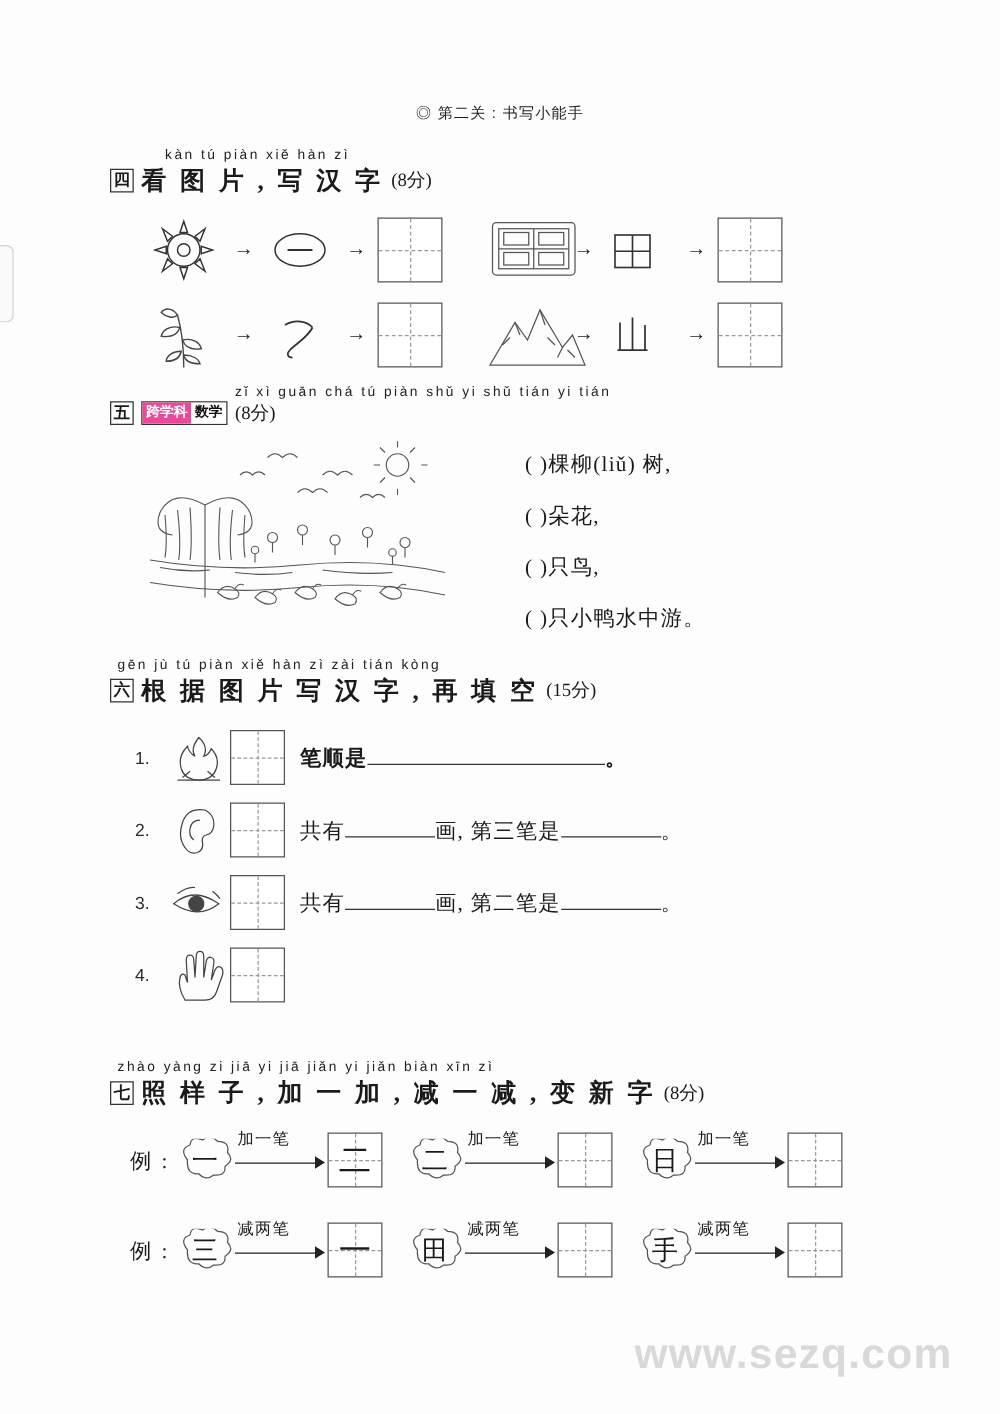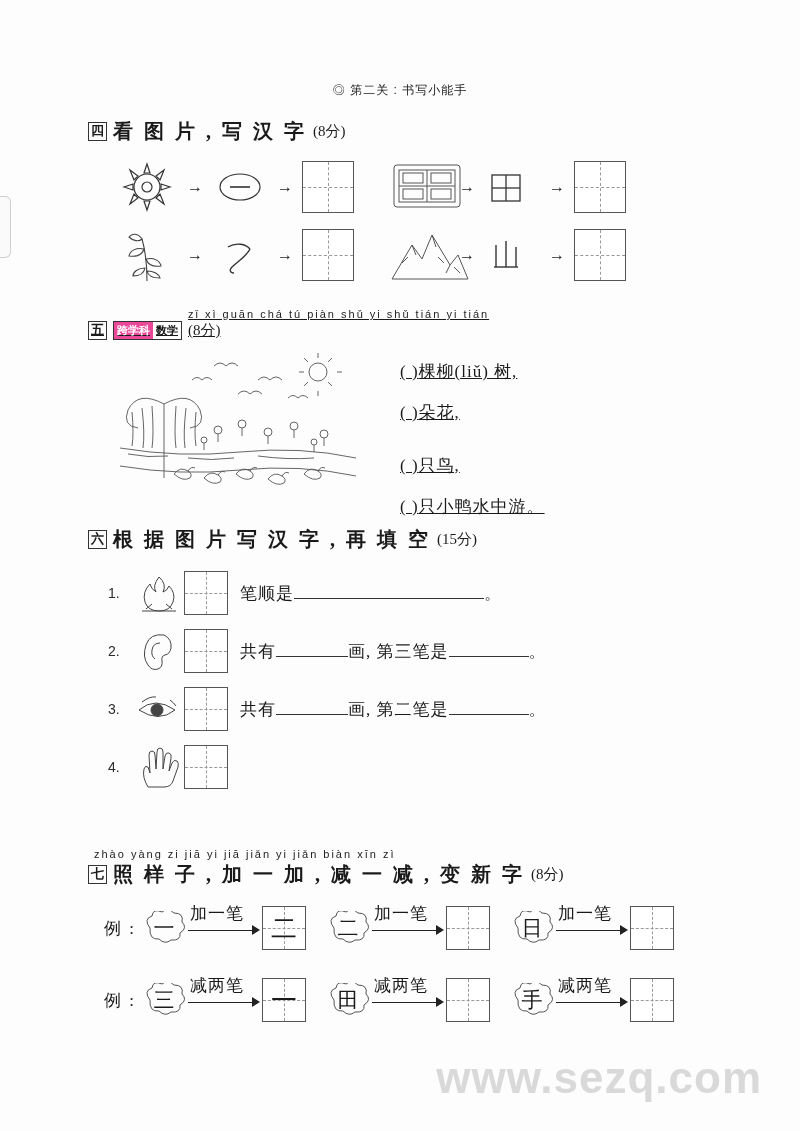--- a/index.html
+++ b/index.html
@@ -89,48 +89,49 @@
   .ul{display:inline-block;border-bottom:1px solid #333;height:17px;}
 
   
   .flower{
     width:48px;height:34px;position:relative;display:flex;
     align-items:center;justify-content:center;
   }
   .flower .ch{font-size:21px;position:relative;z-index:3;}
   .long-arrow{position:relative;width:74px;height:20px;}
   .long-arrow .lbl{
-    position:absolute;top:-16px;left:2px;font-size:17px;white-space:nowrap;letter-spacing:1px;
+    position:absolute;top:-16px;left:2px;font-size:13px;white-space:nowrap;letter-spacing:1px;
   }
   .long-arrow .line{
     position:absolute;top:12px;left:0;width:66px;height:0;border-top:1.2px solid #222;
   }
   .long-arrow .head{
     position:absolute;top:7px;left:64px;width:0;height:0;
     border-left:8px solid #222;border-top:5px solid transparent;border-bottom:5px solid transparent;
   }
   .eg{font-size:17px;letter-spacing:2px;}
 
   
   .watermark{
     position:absolute;right:38px;bottom:28px;
     font-family:"Liberation Sans", sans-serif;
-    font-size:44px;color:#d9d9d9;letter-spacing:1px;font-weight:bold;
+    font-size:34px;color:#d9d9d9;letter-spacing:1px;font-weight:bold;
   }
 </style>
 </head>
 <body>
 
 <div class="page">
 
   <div class="left-tab"></div>
 
   <div class="section-title">◎ 第二关 : 书写小能手</div>
 
   <div class="block" id="ex4" style="left:88px;top:118px;">
+    <div class="pinyin-row" style="margin-left:44px;">kàn  tú  piàn   xiě  hàn  zì</div>
     <div class="title-line">
       <span class="num-box">四</span>
       <span>看 图 片 , 写 汉 字</span>
       <span class="score">(8分)</span>
     </div>
 
     <div class="row-flex" style="margin-top:14px;margin-left:28px;gap:10px;">
 
       <div class="row-flex" style="gap:9px;">
         <span class="pic">
@@ -230,32 +231,32 @@
               <path d="M10 32 L34 32"></path>
             </g>
           </svg>
         </span>
         <span class="arrow">→</span>
         <span class="tzg"></span>
       </div>
     </div>
   </div>
 
-  <div class="block" id="ex5" style="left:88px;top:308px;text-decoration:underline;">
+  <div class="block" id="ex5" style="left:88px;top:308px;">
     <div class="pinyin-row" style="margin-left:100px;">zǐ   xì  guān chá  tú  piàn  shǔ  yi  shǔ  tián  yi  tián</div>
     <div class="title-line">
       <span class="num-box">五</span>
       <span class="tag">
         <span class="t1">跨学科</span>
         <span class="t2">数学</span>
       </span>
       <span class="score">(8分)</span>
     </div>
 
-    <div class="row-flex" style="margin-top:10px;align-items:flex-start;">
+    <div class="row-flex" style="margin-top:10px;align-items:flex-start;gap:20px;">
 
       <div style="width:240px;height:140px;margin-left:30px;">
         <svg width="240" height="140" viewBox="0 0 240 140">
           <g fill="none" stroke="#555" stroke-width="0.9">
 
             <circle cx="200" cy="22" r="9"></circle>
             <path d="M200 8 v-5 M200 41 v5 M186 22 h-5 M219 22 h5 M190 12 l-4-4 M210 12 l4-4 M190 32 l-4 4 M210 32 l4 4"></path>
 
             <path d="M96 16 q6-6 12 0 q6-6 12 0"></path>
             <path d="M140 30 q6-6 12 0 q6-6 12 0"></path>
@@ -295,53 +296,54 @@
               <path d="M196 92 m-3 0 a3 3 0 1 0 6 0 a3 3 0 1 0 -6 0 M196 95 v7"></path>
             </g>
           </g>
         </svg>
       </div>
 
       <div style="margin-left:42px;margin-top:10px;">
         <div class="count-line" style="margin-bottom:18px;">
           <span>(            )</span><span>棵柳(liǔ) 树,</span>
         </div>
-        <div class="count-line" style="margin-bottom:30px;">
+        <div class="count-line" style="margin-bottom:18px;">
           <span>(            )</span><span>朵花,</span>
         </div>
         <div class="count-line" style="margin-bottom:18px;">
           <span>(            )</span><span>只鸟,</span>
         </div>
         <div class="count-line">
           <span>(            )</span><span>只小鸭水中游。</span>
         </div>
       </div>
     </div>
   </div>
 
   <div class="block" id="ex6" style="left:88px;top:526px;">
+    <div class="pinyin-row" style="margin-left:6px;">gēn  jù   tú  piàn xiě hàn  zì    zài tián kòng</div>
     <div class="title-line">
       <span class="num-box">六</span>
       <span>根 据 图 片 写 汉 字 , 再 填 空</span>
       <span class="score">(15分)</span>
     </div>
 
     <div class="q-row" style="margin-top:18px;margin-left:20px;">
       <span class="q-no">1.</span>
       <span style="width:50px;height:40px;">
         <svg width="50" height="40" viewBox="0 0 50 40">
           <g fill="none" stroke="#444" stroke-width="1">
             <path d="M25 4 q-7 9-3 15 q-5-3-6-8 q-8 8-5 18 q3 9 14 9 q11 0 14-9 q3-9-4-16 q-2 5-6 6 q4-8-4-15Z"></path>
             <path d="M8 38 h34"></path>
             <path d="M12 36 l6-5 M38 36 l-6-5"></path>
           </g>
         </svg>
       </span>
       <span class="tzg small"></span>
-      <span class="q-text" style="margin-left:12px;">
+      <span class="q-text" style="margin-left:12px;font-weight:bold;">
         <span>笔顺是</span><span class="ul" style="width:190px;"></span><span>。</span>
       </span>
     </div>
 
     <div class="q-row" style="margin-top:14px;margin-left:20px;">
       <span class="q-no">2.</span>
       <span style="width:50px;height:40px;">
         <svg width="50" height="40" viewBox="0 0 50 40">
           <g fill="none" stroke="#444" stroke-width="1">
             <path d="M30 4 q-14-2-18 10 q-4 12 2 20 q4 6 10 4 q5-2 4-8 q-1-5 3-6 q5-1 6-7 q1-9-7-13Z"></path>

